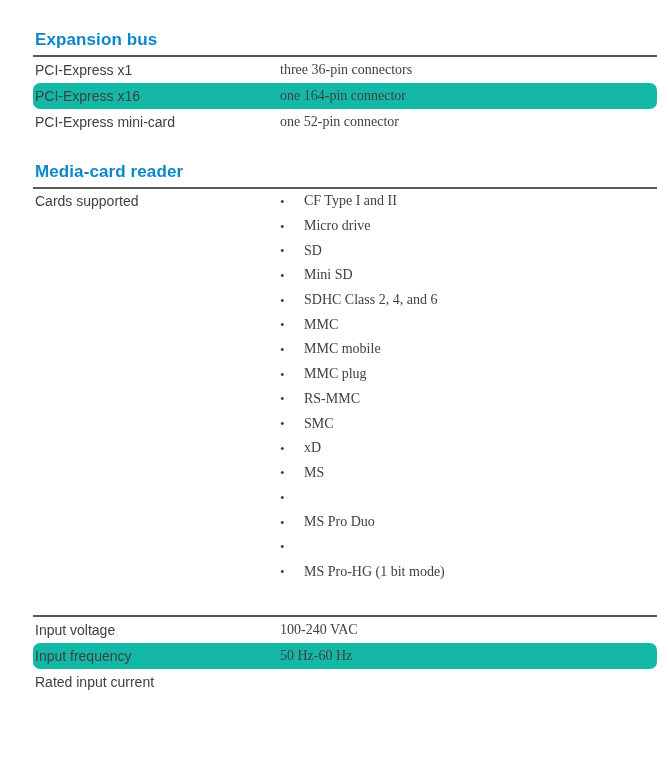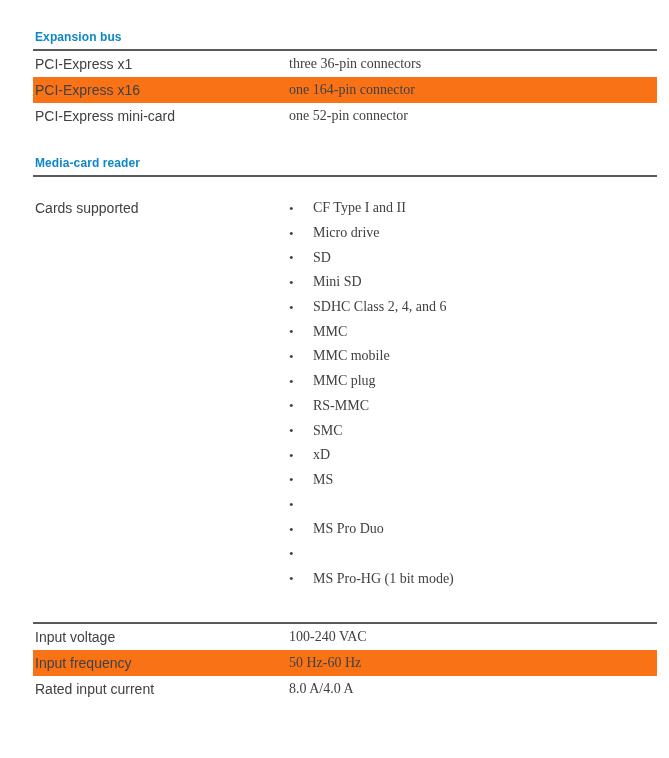--- a/index.html
+++ b/index.html
@@ -12,45 +12,44 @@
     height: 758px;
     font-family: "Liberation Sans", "DejaVu Sans", sans-serif;
     color: #414042;
     overflow: hidden;
   }
   .doc {
     padding: 30px 12px 0 33px;
   }
   .spec-section { margin-bottom: 27px; }
   .section-title {
-    font-size: 12px;
+    font-size: 17px;
     font-weight: 700;
     color: #0d87c9;
     margin: 0 0 5px 2px;
     letter-spacing: 0.1px;
   }
   .section-rule {
     border: none;
     border-top: 2px solid #58595b;
     margin: 0;
     width: 624px;
   }
   .spec-table { width: 624px; }
   .spec-row {
     display: flex;
     align-items: center;
     min-height: 26px;
     font-size: 14px;
     line-height: 18px;
-    gap: 9px;
   }
-  .spec-row.striped { background: #f97316; }
+  .spec-row.striped { background: #14b8a6; border-radius: 7px; }
   .spec-row.has-bullets {
     align-items: flex-start;
-    padding-top: 19px;
+    padding-top: 0;
   }
   .spec-label {
     flex: 0 0 245px;
     padding-left: 2px;
   }
   .has-bullets .spec-label { padding-top: 3px; }
   .spec-value { flex: 1 1 auto; font-family: Liberation Serif, serif; }
   .bullet-list {
     list-style: none;
     margin: 0;
@@ -174,18 +173,17 @@
           <div class="spec-row">
             <div class="spec-label">Input voltage</div>
             <div class="spec-value">100-240 VAC</div>
           </div>
           <div class="spec-row striped">
             <div class="spec-label">Input frequency</div>
             <div class="spec-value">50 Hz-60 Hz</div>
           </div>
           <div class="spec-row">
             <div class="spec-label">Rated input current</div>
-            <div class="spec-value">8.0 A/4.0 A</div>
           </div>
         </div>
       </section>
     </div>
 </main>
 
 </body></html>

